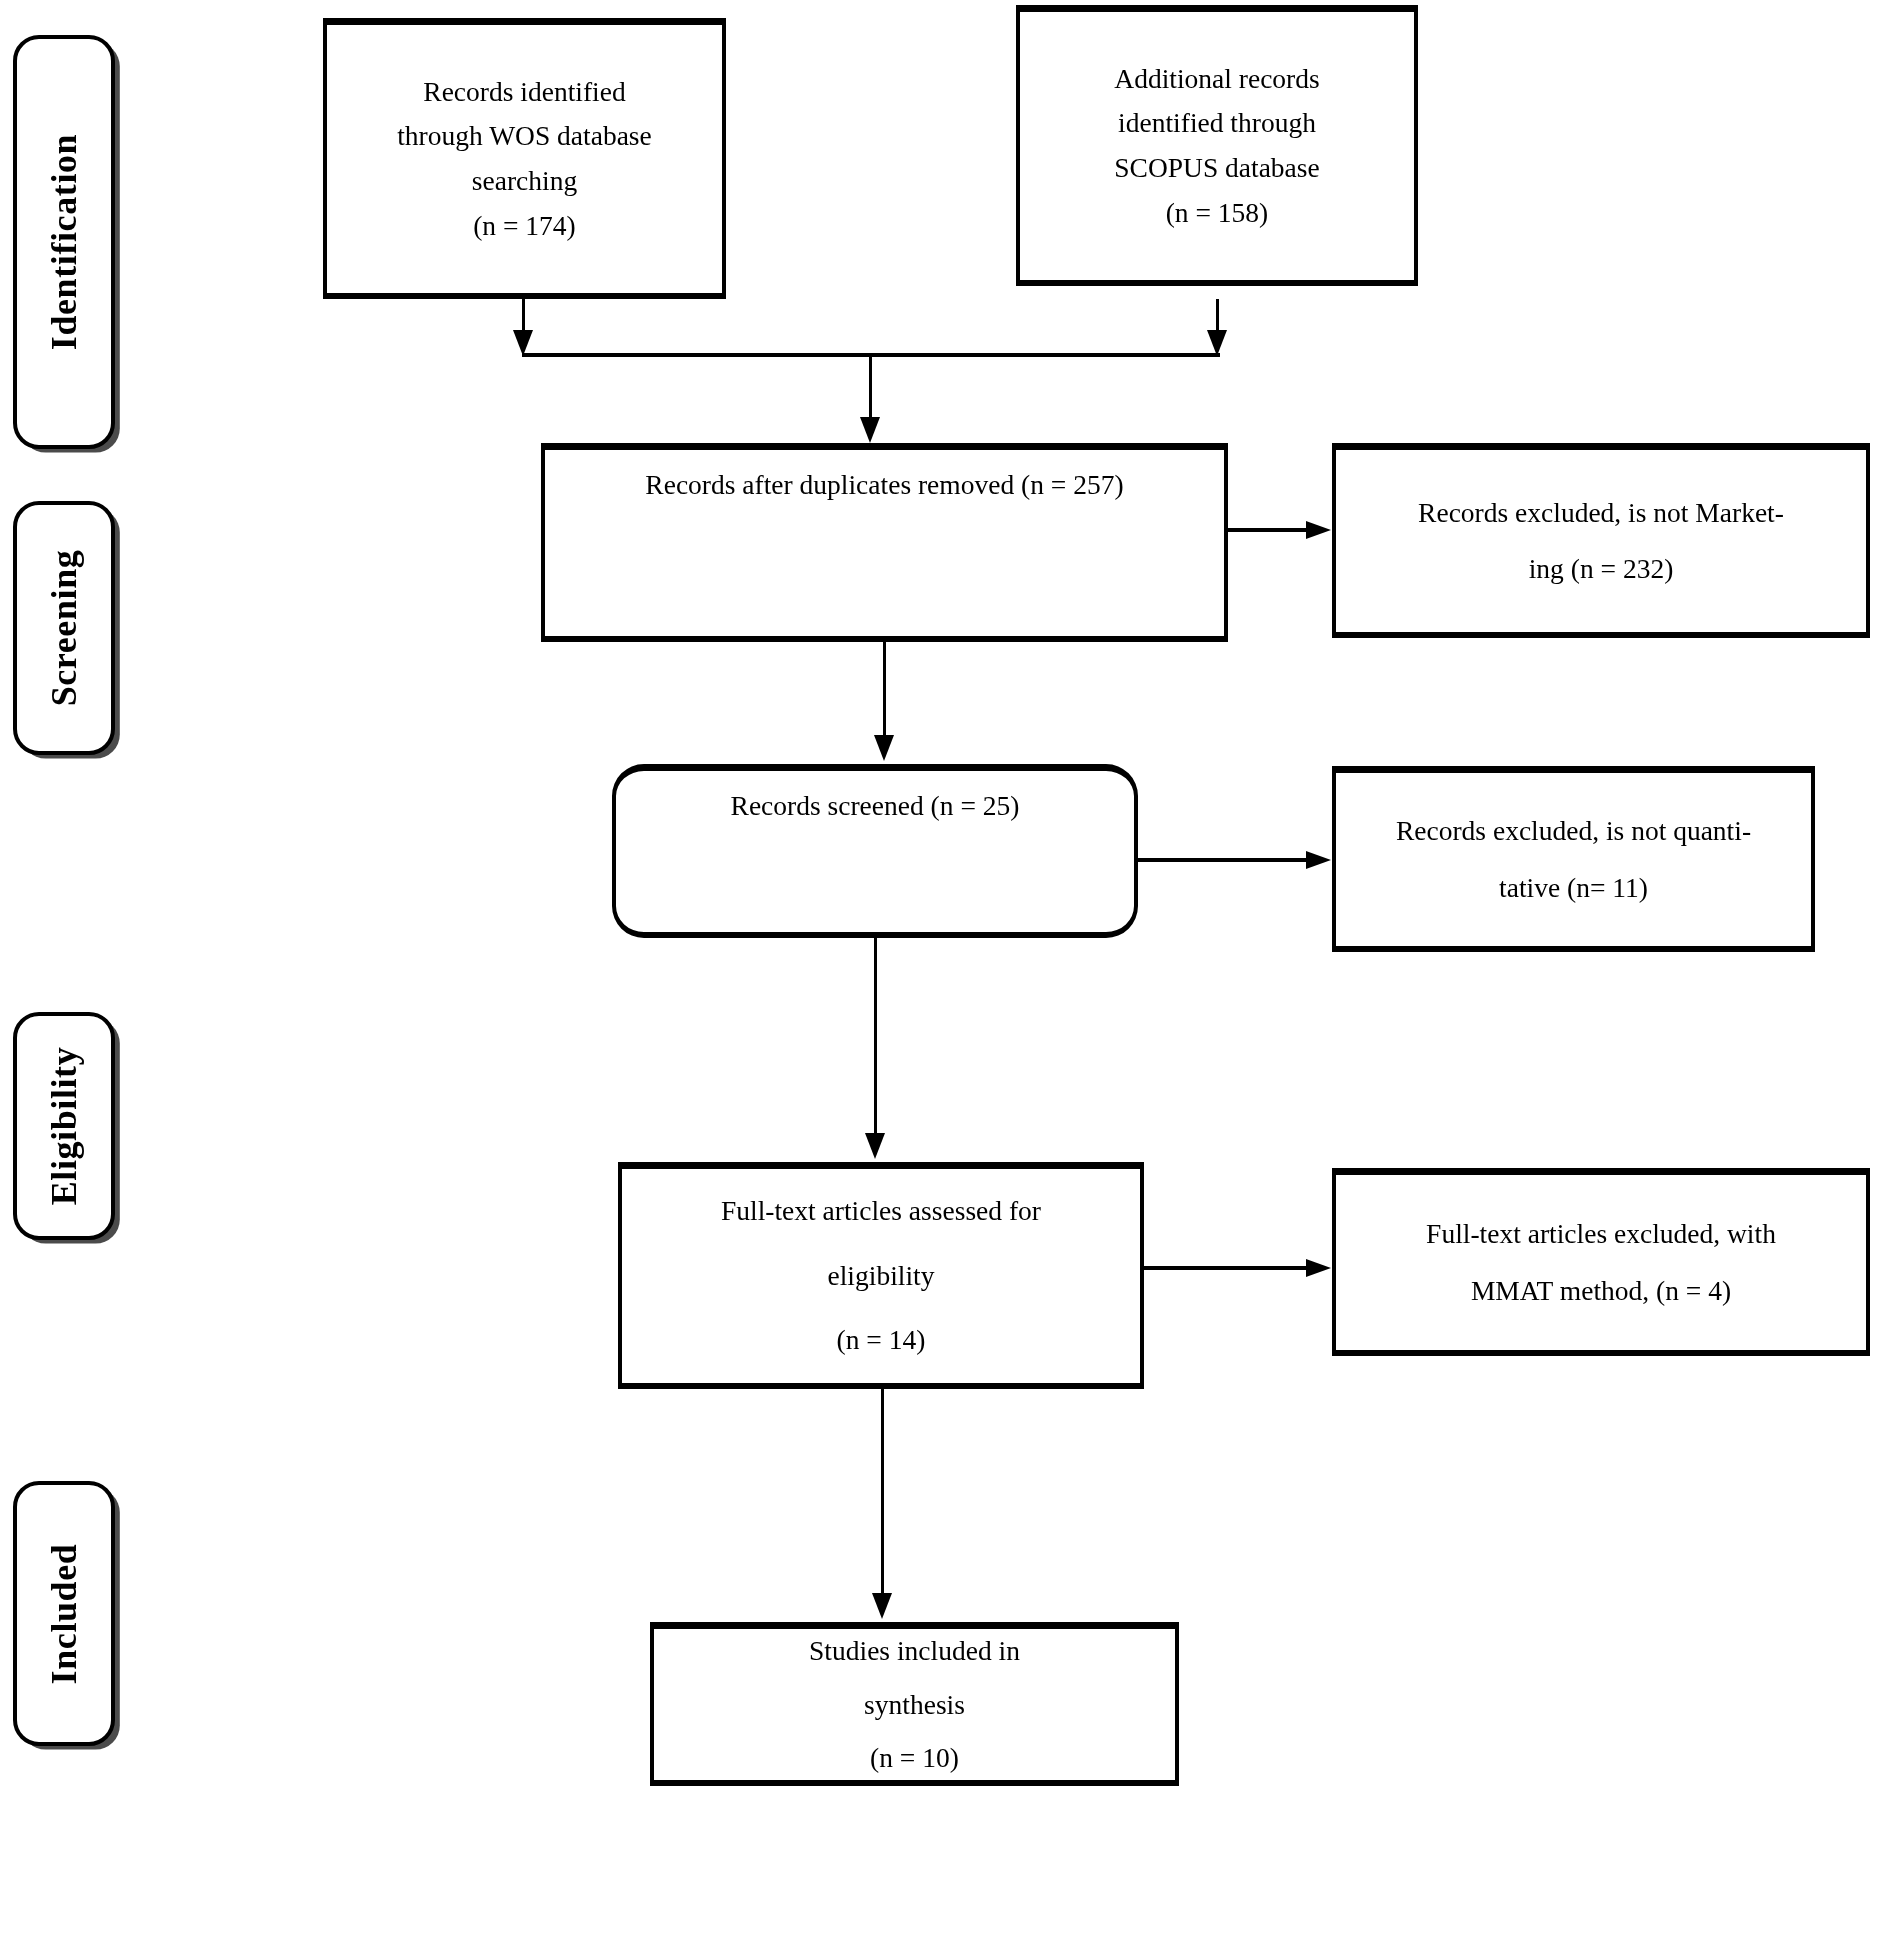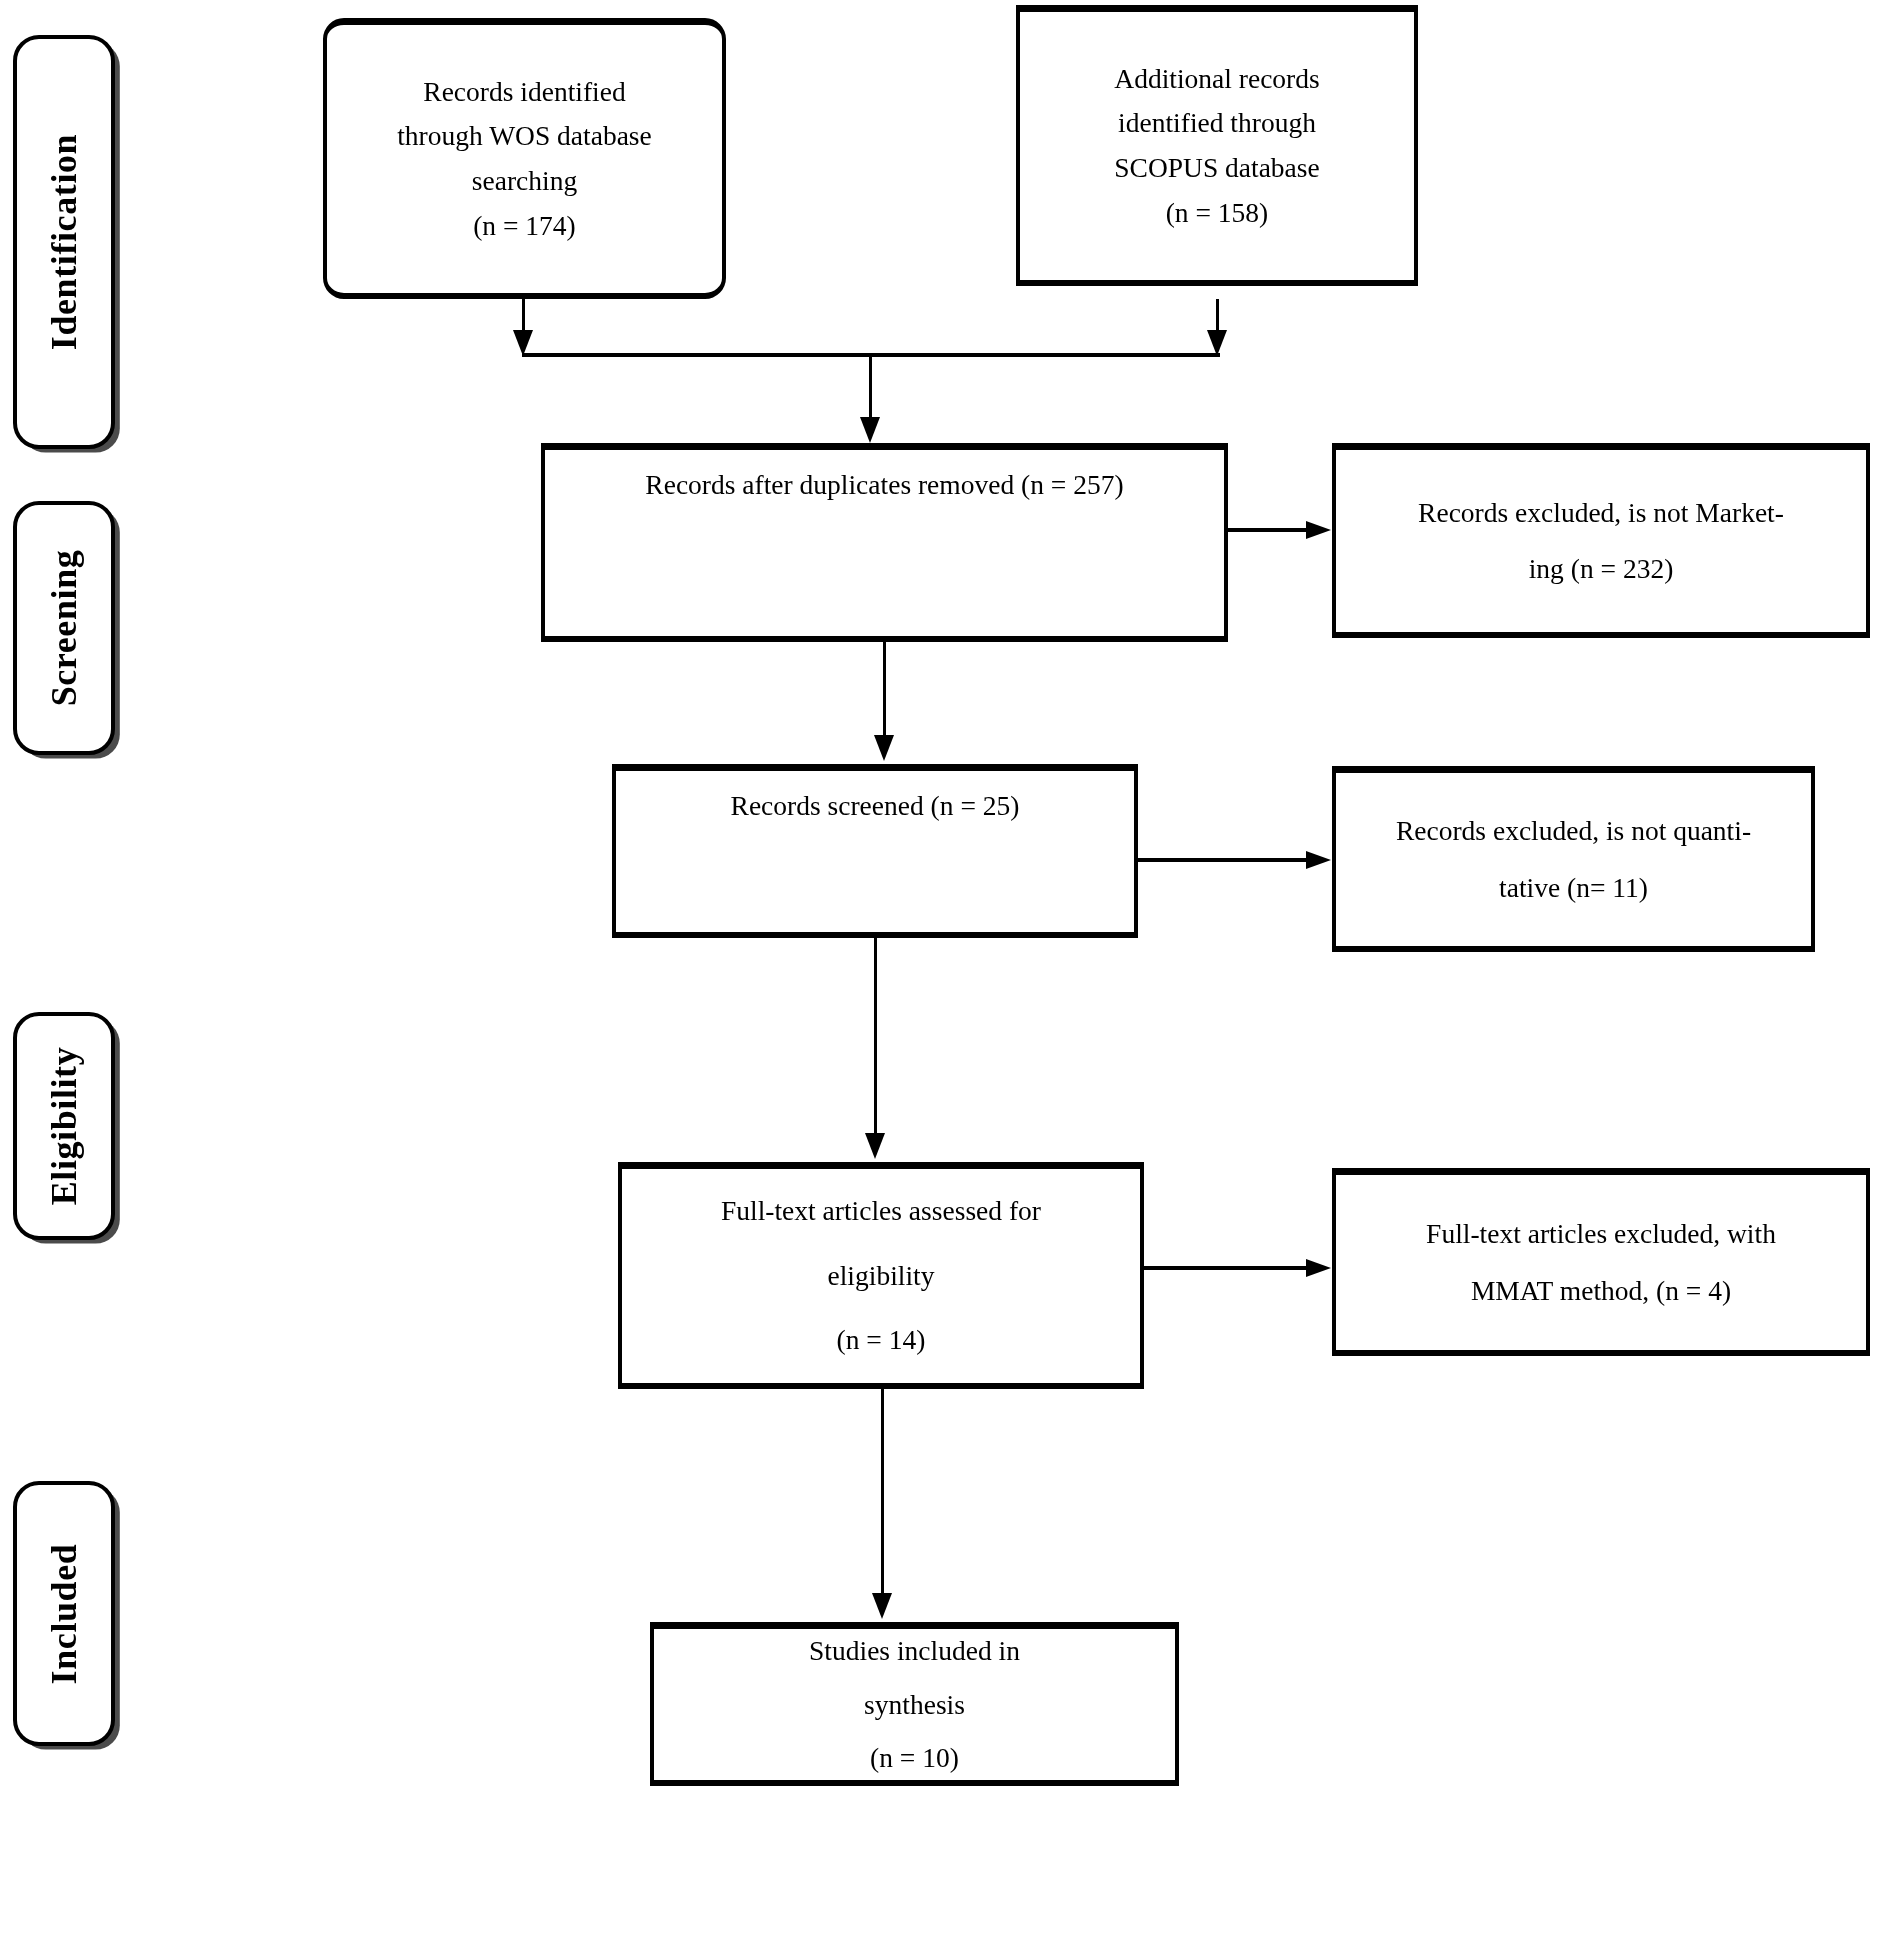--- a/index.html
+++ b/index.html
@@ -55,25 +55,25 @@
     align-items: center;
     justify-content: center;
     text-align: center;
     font-size: 27.5px;
     line-height: 1.62;
   }
   .fbox.top-align {
     justify-content: flex-start;
     padding-top: 18px;
   }
-  .box-wos      { left: 323px;  top: 18px;   width: 403px;  height: 281px; border-radius: 21px; }
+  .box-wos      { left: 323px;  top: 18px;   width: 403px;  height: 281px; }
   .box-scopus   { left: 1016px; top: 5px;   width: 402px;  height: 281px; }
   .box-dedup    { left: 541px;  top: 443px;  width: 687px; height: 199px; line-height: 1.2; }
   .box-r1       { left: 1332px; top: 443px;  width: 538px;  height: 195px; line-height: 2.05; }
-  .box-screened { left: 612px; top: 764px; width: 526px;  height: 174px; line-height: 1.2; }
+  .box-screened { left: 612px; top: 764px; width: 526px;  height: 174px; line-height: 1.2; border-radius: 32px; }
   .box-r2       { left: 1332px; top: 766px; width: 483px;  height: 186px; line-height: 2.05; }
   .box-fulltext { left: 618px; top: 1162px; width: 526px;  height: 227px; line-height: 2.35; }
   .box-r3       { left: 1332px; top: 1168px; width: 538px;  height: 188px; line-height: 2.05; }
   .box-included { left: 650px; top: 1622px; width: 529px;  height: 164px; line-height: 1.95; }
   .fbox .line { display: block; }
 
   
   .vline { position: absolute; width: 3px;  background: #000000; }
   .hline { position: absolute; height: 3.6px; background: #000000; }
   .hbar  { position: absolute; height: 4.2px; background: #000000; }

